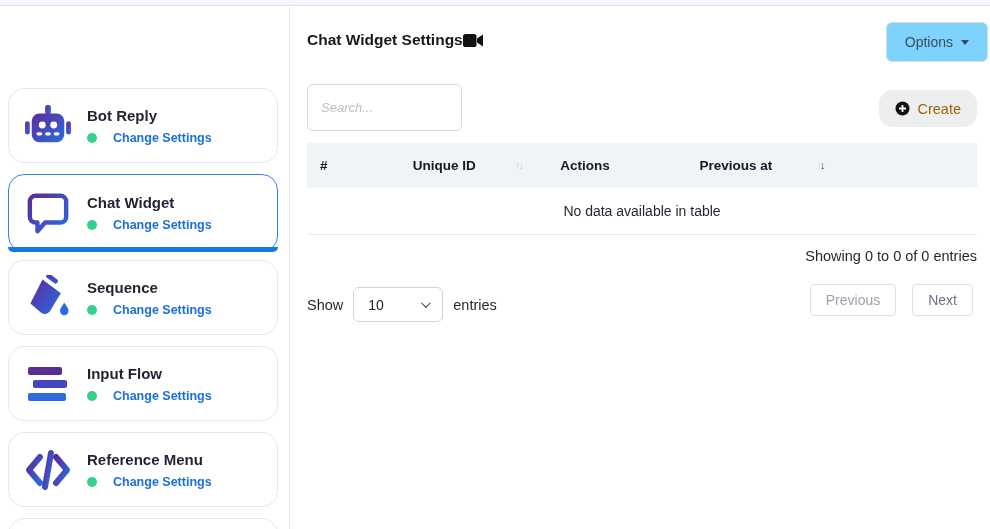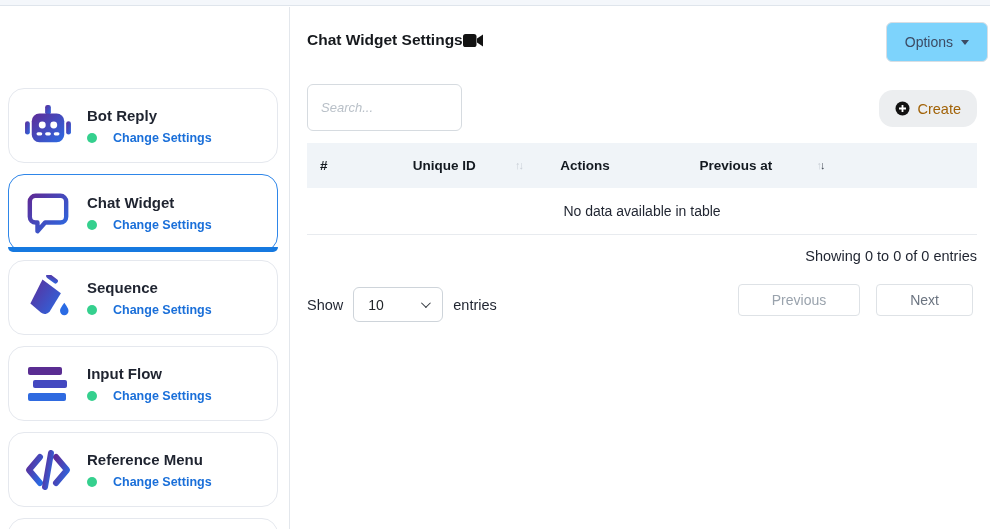--- a/index.html
+++ b/index.html
@@ -51,21 +51,21 @@
   .sort .dn { color:#c9cfd7; }
   .sort.active .dn { color:#3c4450; }
   .empty-row { height:47px; display:flex; align-items:center; justify-content:center; font-size:14px; color:#1f2430; border-bottom:1px solid #e8ebef; }
 
   
   .show-row { position:absolute; left:307px; top:247px; display:flex; align-items:center; gap:10px; font-size:14.5px; color:#1f2430;margin-top:40px; }
   .page-size { width:90px; height:35px; border:1px solid #ced4da; border-radius:6px; display:flex; align-items:center; justify-content:space-between; padding:0 14px; font-size:14px; color:#212529; cursor:pointer; background:#fff; }
   .chev { width:7px; height:7px; border-right:1.8px solid #343a40; border-bottom:1.8px solid #343a40; transform:rotate(45deg) translateY(-2px); }
   .summary { position:absolute; right:13px; top:248px; font-size:14.5px; color:#1f2430; }
   .pager { position:absolute; right:17px; top:284px; display:flex; gap:16px; }
-  .pager button { height:32px; padding:0 33px; background:#fff; border:1px solid #dee2e6; border-radius:4px; font-size:14px; font-family:inherit; cursor:pointer; }
+  .pager button { height:32px; padding:0 15px; background:#fff; border:1px solid #dee2e6; border-radius:4px; font-size:14px; font-family:inherit; cursor:pointer; }
   .prev { color:#9aa3ad; }
   .next { color:#6b7480; }
 </style>
 </head>
 <body>
 
 <div class="page">
   <div class="top-strip"></div>
   <div class="faded-logo"></div>
 

